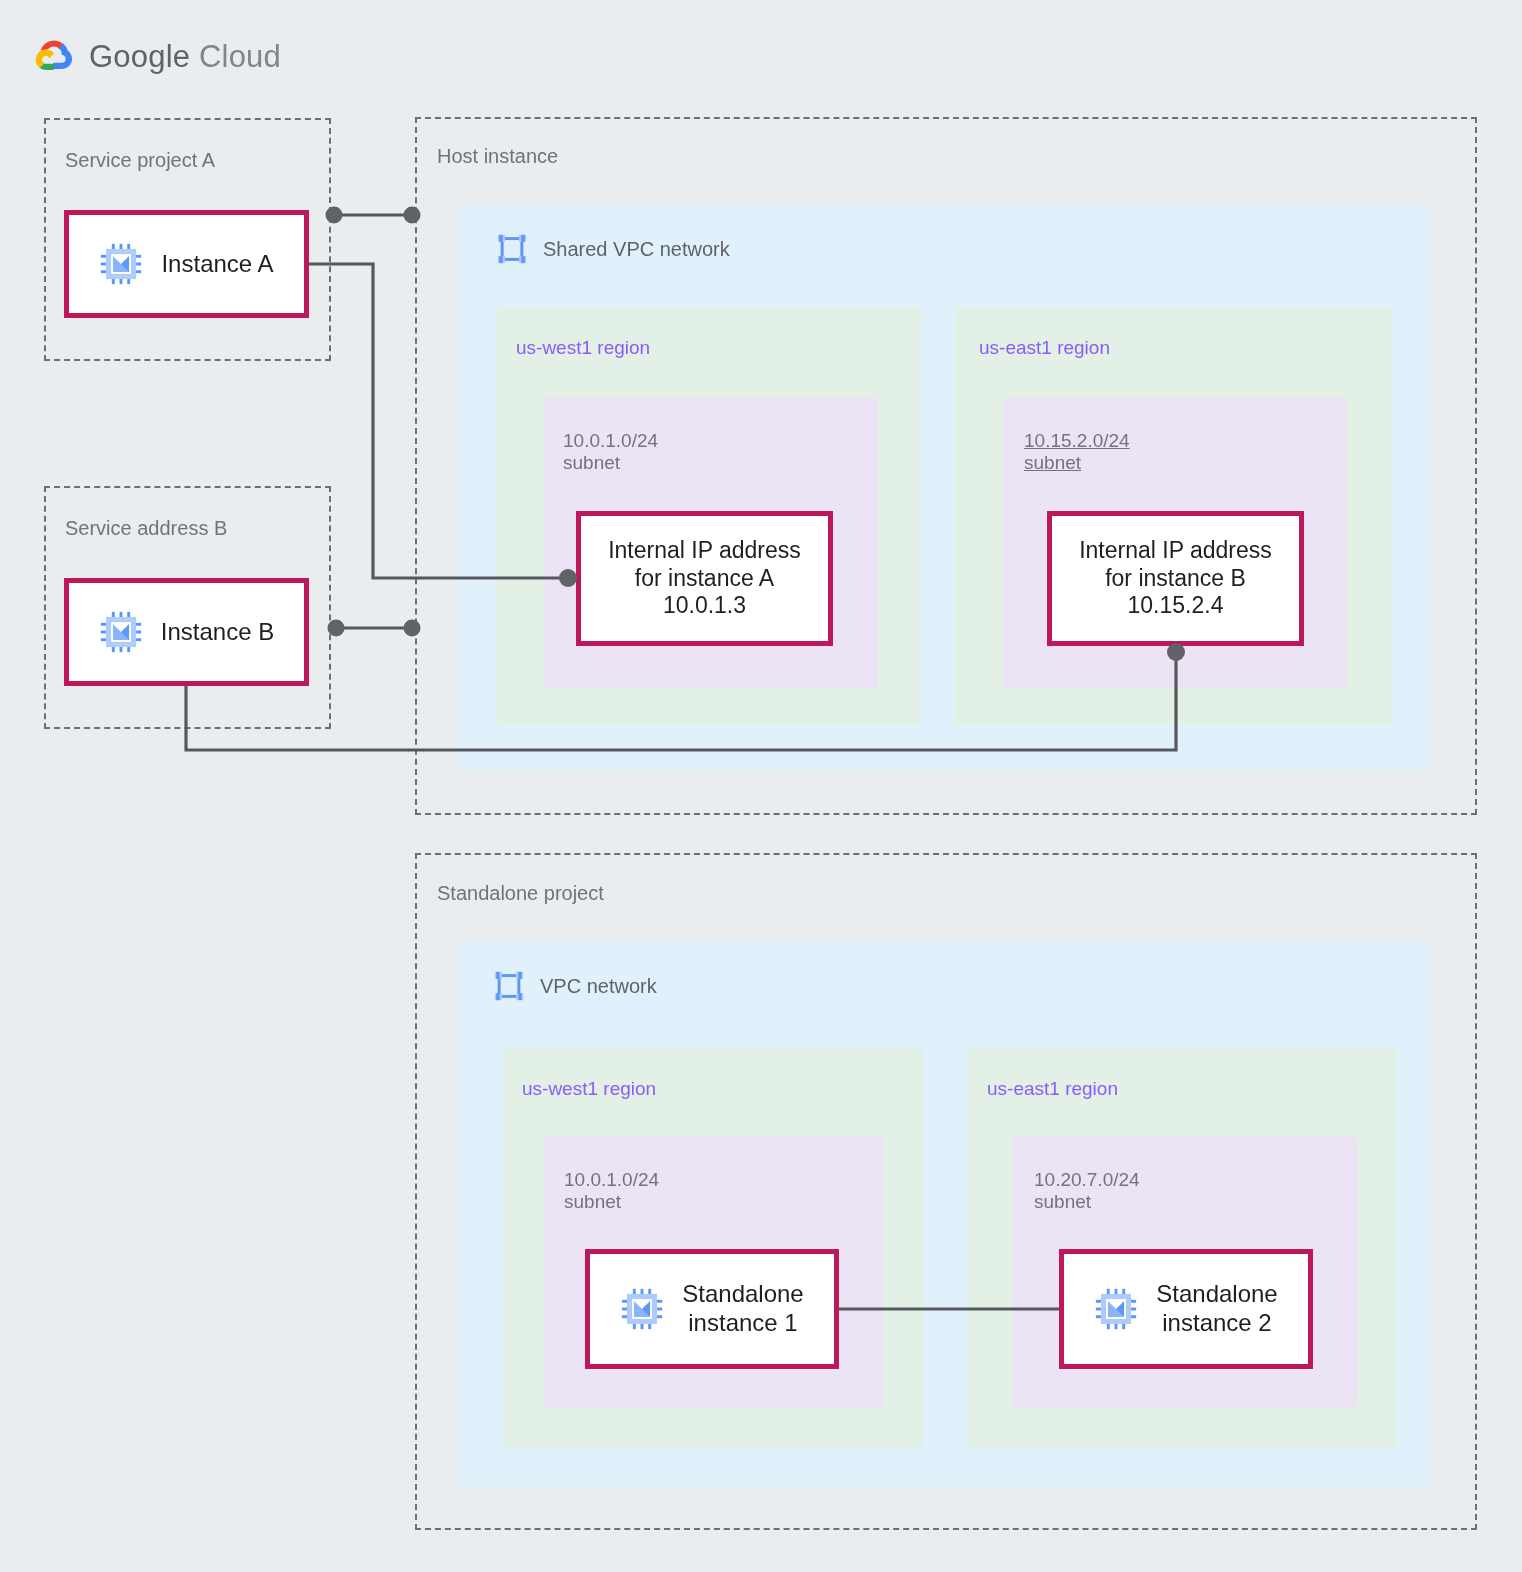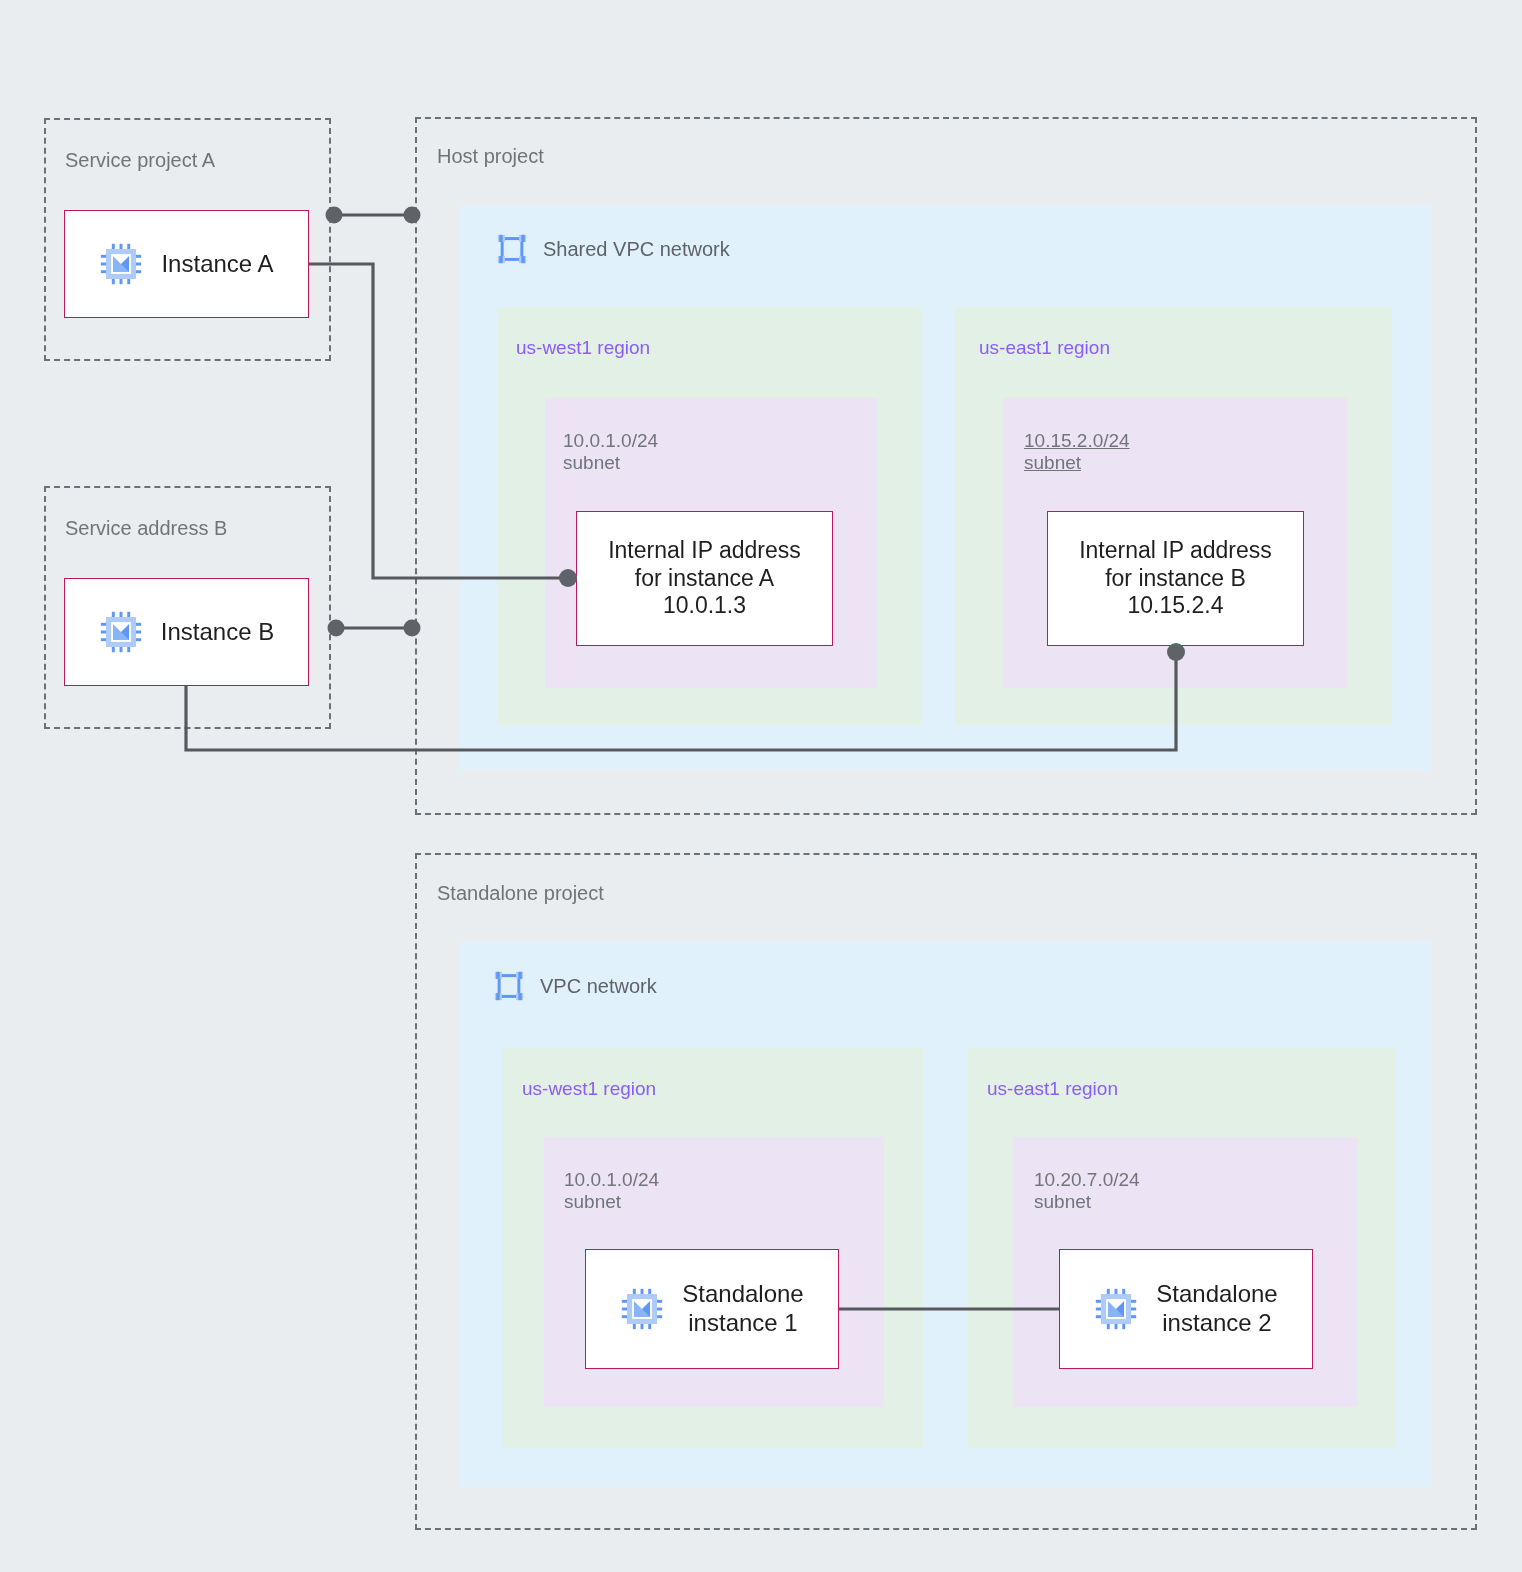--- a/index.html
+++ b/index.html
@@ -19,38 +19,47 @@
   
   .vpc{position:absolute;background:#e1f1fc;box-sizing:border-box;}
   .vpc-head{position:absolute;display:flex;align-items:center;gap:14px;}
   .vpc-head .vpc-label{font-size:20px;color:#5f6368;white-space:nowrap;}
   .region{position:absolute;background:#e2f0e6;box-sizing:border-box;}
   .region-label{position:absolute;font-size:19px;color:#8b5cf6;white-space:nowrap;}
   .subnet{position:absolute;background:#ece3f4;box-sizing:border-box;}
   .subnet-label{position:absolute;font-size:19px;color:#71757a;line-height:1.18;white-space:pre-line;}
 
   
-  .card{position:absolute;background:#ffffff;border:1px solid #be185d;box-sizing:border-box;
+  .card{position:absolute;background:#ffffff;border:5px solid #be185d;box-sizing:border-box;
         display:flex;align-items:center;justify-content:center;}
   .card.inst{gap:18px;padding:0 14px;}
   .card .cardtext{font-size:24px;color:#1f1f1f;text-align:center;line-height:1.2;white-space:pre-line;}
   .card .cardtext.small{font-size:23px;}
   .chip{flex:0 0 auto;display:block;}
   .vpcicon{flex:0 0 auto;display:block;}
 
   
   #wires{position:absolute;left:0;top:0;width:1522px;height:1572px;pointer-events:none;}
   .wire{fill:none;stroke:#55595d;stroke-width:3.2;}
   .node{fill:#5f6368;}
 </style>
 </head>
 <body>
 
 <div id="stage">
 
+  <div id="brand">
+    <svg class="logo" viewBox="0 0 48 48">
+      <path d="M29.9 14.6l1.3.02 3.6-3.6.18-1.53A16.2 16.2 0 0 0 8.6 16.4a2 2 0 0 1 1.26-.08l7.2-1.19s.37-.6.56-.57a9 9 0 0 1 12.3-.0z" fill="#ea4335"></path>
+      <path d="M39.5 16.4a16.2 16.2 0 0 0-4.9-7.9l-5.1 5.1a9 9 0 0 1 3.3 7.1v.9a4.5 4.5 0 0 1 0 9h-9l-.9.92v5.4l.9.86h9a11.7 11.7 0 0 0 6.7-21.4z" fill="#4285f4"></path>
+      <path d="M14.8 38.9h9V31.7h-9a4.4 4.4 0 0 1-1.84-.4l-1.28.39-3.63 3.6-.32 1.23a11.6 11.6 0 0 0 7.07 2.4z" fill="#34a853"></path>
+      <path d="M14.8 15.5A11.7 11.7 0 0 0 7.74 36.5l5.22-5.22a4.5 4.5 0 1 1 5.95-5.95l5.22-5.22a11.7 11.7 0 0 0-9.33-4.6z" fill="#fbbc05"></path>
+    </svg>
+    <div class="wordmark"><span>Google</span> <span class="w2">Cloud</span></div>
+  </div>
 
   <div class="project" style="left:44px;top:118px;width:287px;height:243px;"></div>
   <div class="project-label" style="left:65px;top:149px;">Service project A</div>
   <div class="card inst" style="left:64px;top:210px;width:245px;height:108px;">
     <svg class="chip" width="44" height="44" viewBox="0 0 24 24">
       <g fill="#5e97f6">
         <rect x="7" y="1" width="1.6" height="3"></rect>
           <rect x="11.2" y="1" width="1.6" height="3"></rect>
           <rect x="15.4" y="1" width="1.6" height="3"></rect>
         <rect x="7" y="20" width="1.6" height="3"></rect>
@@ -91,21 +100,21 @@
       </g>
       <rect x="3.8" y="3.8" width="16.4" height="16.4" fill="#aecbfa"></rect>
       <rect x="6.6" y="6.6" width="10.8" height="10.8" fill="#ffffff"></rect>
       <path d="M7.6 16.4h8.8V7.6z" fill="#5e97f6"></path>
       <path d="M7.6 16.4h8.8L7.6 7.6z" fill="#8ab4f8"></path>
     </svg>
     <span class="cardtext">Instance B</span>
   </div>
 
   <div class="project" style="left:415px;top:117px;width:1062px;height:698px;"></div>
-  <div class="project-label" style="left:437px;top:145px;">Host project</div>
+  <div class="project-label" style="left:437px;top:145px;">Host instance</div>
 
   <div class="vpc" style="left:459px;top:205px;width:972px;height:565px;"></div>
   <div class="vpc-head" style="left:495px;top:232px;">
     <svg class="vpcicon" width="34" height="34" viewBox="0 0 24 24">
       <rect x="2" y="2" width="5" height="5" fill="#aecbfa"></rect>
       <rect x="17" y="2" width="5" height="5" fill="#aecbfa"></rect>
       <rect x="2" y="17" width="5" height="5" fill="#aecbfa"></rect>
       <rect x="17" y="17" width="5" height="5" fill="#aecbfa"></rect>
       <rect x="3" y="2" width="2.4" height="5" fill="#5e97f6"></rect>
       <rect x="18.6" y="2" width="2.4" height="5" fill="#5e97f6"></rect>

